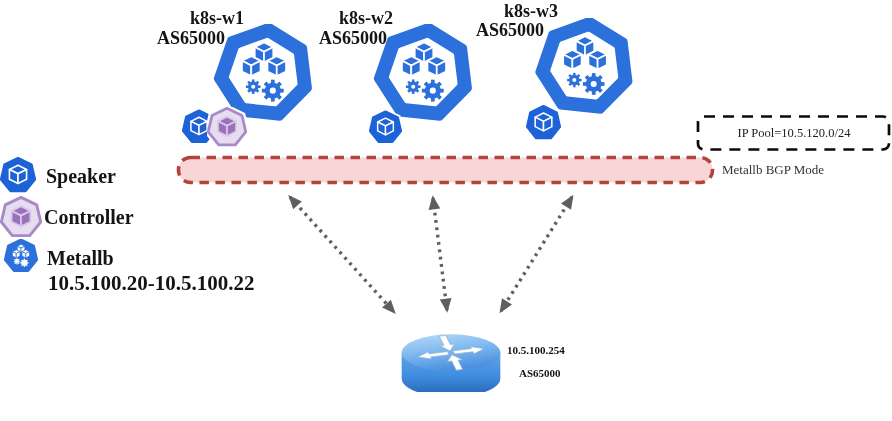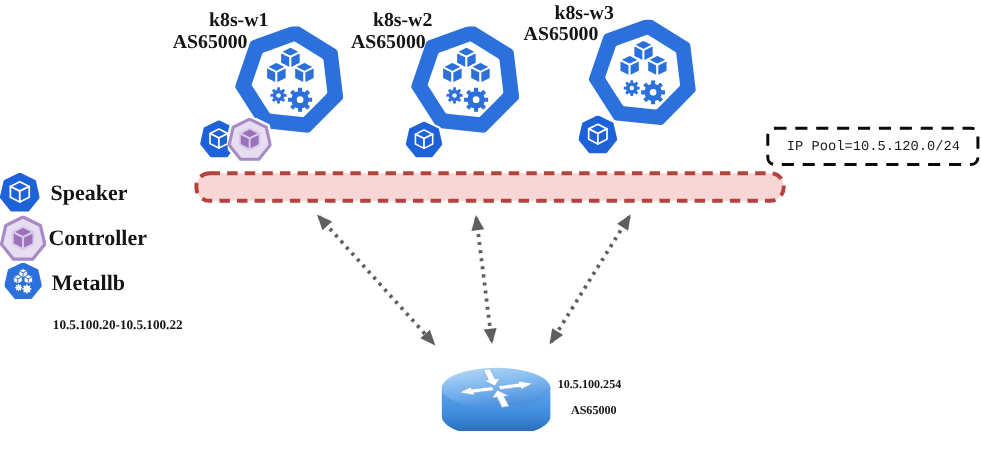--- a/index.html
+++ b/index.html
@@ -3,23 +3,23 @@
 <meta charset="utf-8">
 <style>
   html,body{margin:0;padding:0;background:#fff;}
   #canvas{position:relative;width:892px;height:392px;background:#fff;overflow:hidden;
           font-family:"Liberation Serif", serif;}
   .abs{position:absolute;}
   .lbl{position:absolute;font-weight:bold;color:#141414;white-space:nowrap;
        font-family:"Liberation Serif", serif;}
   .node-lbl{font-size:18px;}
   .legend-lbl{font-size:20px;}
-  .range-lbl{font-size:12px;margin-top:17px;}
+  .range-lbl{font-size:21px;}
   .router-lbl{font-size:11px;}
-  .sans-lbl{position:absolute;font-family:Liberation Mono, monospace;color:#333;
+  .sans-lbl{position:absolute;font-family:Liberation Serif, serif;color:#333;
             white-space:nowrap;}
   #ippool-text{display:flex;align-items:center;justify-content:center;
                font-size:12.5px;color:#1c1c1c;}
   .f-blue{fill:var(--k8s-blue);}   .s-blue{stroke:var(--k8s-blue);}
   .f-white{fill:#ffffff;}          .s-white{stroke:#ffffff;}
   .f-spk{fill:var(--speaker-blue);} .s-spk{stroke:var(--speaker-blue);}
   .f-ctl-bg{fill:var(--controller-fill);} .s-ctl-bd{stroke:var(--controller-border);}
   .f-ctl-cube{fill:var(--controller-cube);} .s-ctl-edge{stroke:var(--controller-cube-edge);}
   .peer-line{stroke:var(--arrow-gray);stroke-width:3.4;stroke-dasharray:2.8 4.6;fill:none;}
 </style>
@@ -108,20 +108,21 @@
   <svg class="abs" style="left:533px;top:18px" width="104" height="97" viewBox="0 0 100 100">
       <use href="#nodeicon"></use>
     </svg>
   <svg class="abs" style="left:526px;top:105px" width="35" height="36" viewBox="0 0 100 100">
       <use href="#speakericon"></use>
     </svg>
 
   <svg class="abs" style="left:175px;top:154px" width="542" height="32" viewBox="0 0 542 32">
     <rect x="3.5" y="3.5" width="534" height="25" rx="12" style="fill:var(--bar-fill);stroke:var(--bar-border)" stroke-width="3.6" stroke-dasharray="9.5 6.5"></rect>
   </svg>
+  <div class="sans-lbl" style="left:722px;top:162px;font-size:13px">Metallb BGP Mode</div>
 
   <svg class="abs" style="left:696px;top:114px" width="196" height="39" viewBox="0 0 196 39">
     <rect x="2" y="2.5" width="191" height="33" rx="6" fill="#ffffff" stroke="#0a0a0a" stroke-width="2.7" stroke-dasharray="11 8"></rect>
   </svg>
   <div class="sans-lbl" id="ippool-text" style="left:696px;top:114px;width:196px;height:38px">IP Pool=10.5.120.0/24</div>
 
   <svg class="abs" style="left:0px;top:157px" width="36" height="37" viewBox="0 0 100 100">
       <use href="#speakericon"></use>
     </svg>
   <div class="lbl legend-lbl" style="left:46px;top:165px">Speaker</div>

